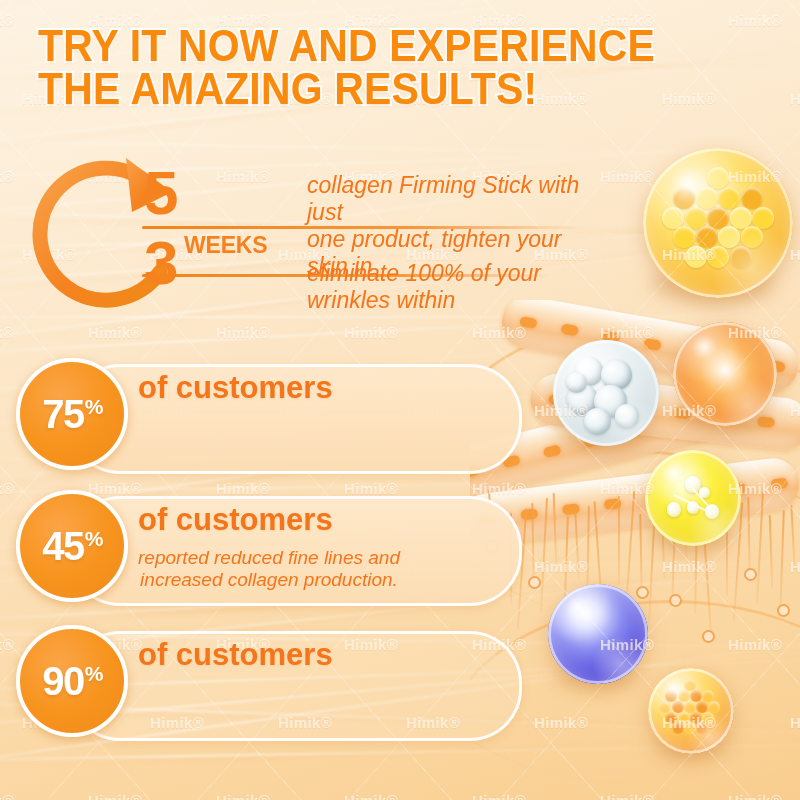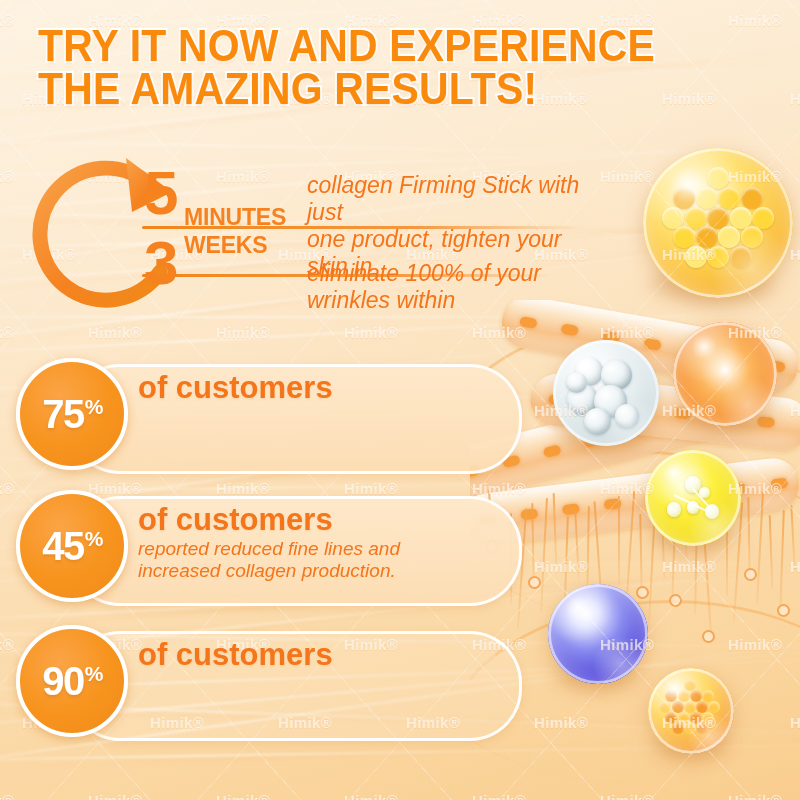--- a/index.html
+++ b/index.html
@@ -464,21 +464,20 @@
         <path d="M138 126 A 66 66 0 1 1 128 39" fill="none" stroke="url(#ringg)" stroke-width="15" stroke-linecap="round"></path>
         <path d="M104 12 L150 46 L110 66 Z" fill="url(#ringg)"></path>
       </svg>
     </div>
 
     <div class="rowtxt">
       <div class="divline" style="top:80px;"></div>
       <div class="divline" style="top:128px;width:410px;"></div>
 
       <span class="bignum" style="left:2px;top:16px;">5</span>
-      <span class="unit" style="left:42px;top:58px;">MINUTES</span>
       <span class="claim" style="left:165px;top:26px;">collagen Firming Stick with just
 one product, tighten your skin in</span>
 
       <span class="bignum" style="left:2px;top:86px;">3</span>
       <span class="unit" style="left:42px;top:86px;">WEEKS</span>
       <span class="claim" style="left:165px;top:114px;">eliminate 100% of your wrinkles within</span>
     </div>
   </div>
 
   <div class="statrow" style="top:358px;">
@@ -494,21 +493,21 @@
 
   <div class="statrow" style="top:490px;">
     <div class="pill filled"></div>
     <div class="badge">
       <span class="pct">
         <span>45</span>
           <span class="sym">%</span>
       </span>
     </div>
     <span class="stat-head" style="top:14px;">of customers</span>
-    <span class="stat-sub" style="top:48px;">reported reduced fine lines and
+    <span class="stat-sub" style="top:57px;text-align:center;">reported reduced fine lines and
 increased collagen production.</span>
   </div>
 
   <div class="statrow" style="top:625px;">
     <div class="pill ghost"></div>
     <div class="badge">
       <span class="pct">
         <span>90</span>
           <span class="sym">%</span>
       </span>

